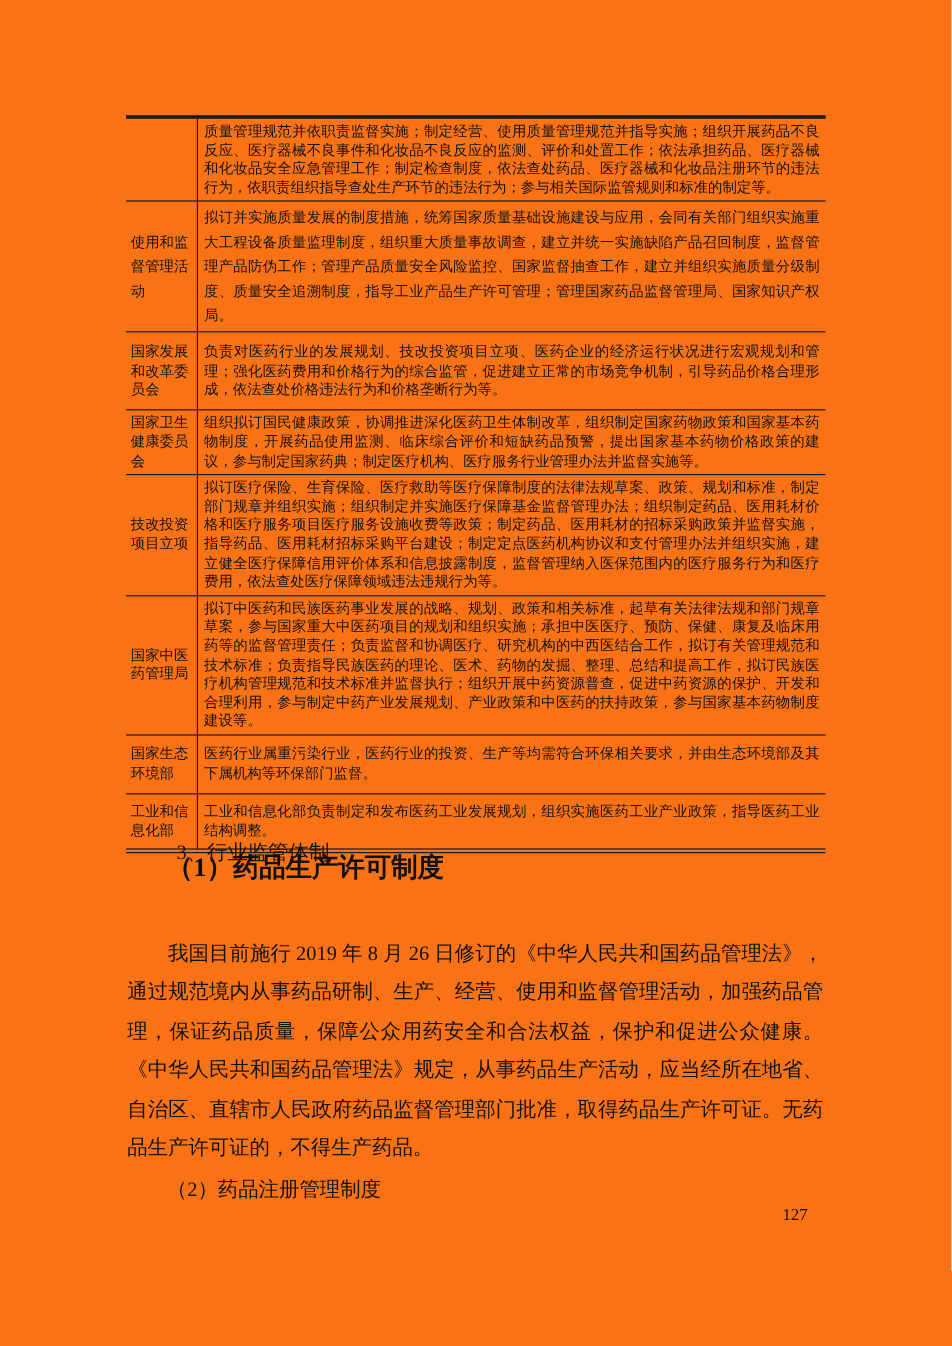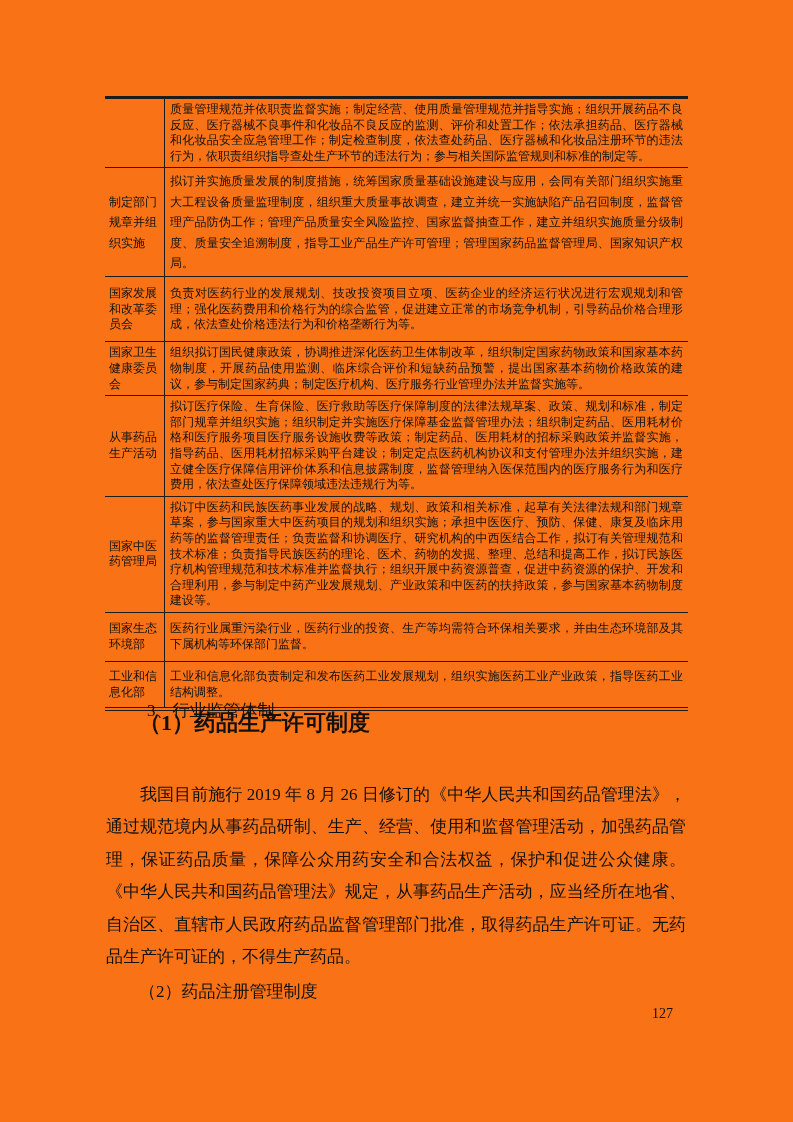--- a/index.html
+++ b/index.html
@@ -107,33 +107,33 @@
 
 <div class="page">
 
   <table class="gov-table">
     <tbody>
       <tr class="r1">
         <td class="agency"></td>
         <td class="desc">质量管理规范并依职责监督实施；制定经营、使用质量管理规范并指导实施；组织开展药品不良反应、医疗器械不良事件和化妆品不良反应的监测、评价和处置工作；依法承担药品、医疗器械和化妆品安全应急管理工作；制定检查制度，依法查处药品、医疗器械和化妆品注册环节的违法行为，依职责组织指导查处生产环节的违法行为；参与相关国际监管规则和标准的制定等。</td>
       </tr>
       <tr class="r2 loose">
-        <td class="agency">制定部门规章并组织实施</td>
+        <td class="agency">使用和监督管理活动</td>
         <td class="desc">拟订并实施质量发展的制度措施，统筹国家质量基础设施建设与应用，会同有关部门组织实施重大工程设备质量监理制度，组织重大质量事故调查，建立并统一实施缺陷产品召回制度，监督管理产品防伪工作；管理产品质量安全风险监控、国家监督抽查工作，建立并组织实施质量分级制度、质量安全追溯制度，指导工业产品生产许可管理；管理国家药品监督管理局、国家知识产权局。</td>
       </tr>
       <tr class="r3">
         <td class="agency">国家发展和改革委员会</td>
         <td class="desc">负责对医药行业的发展规划、技改投资项目立项、医药企业的经济运行状况进行宏观规划和管理；强化医药费用和价格行为的综合监管，促进建立正常的市场竞争机制，引导药品价格合理形成，依法查处价格违法行为和价格垄断行为等。</td>
       </tr>
       <tr class="r4">
         <td class="agency">国家卫生健康委员会</td>
         <td class="desc">组织拟订国民健康政策，协调推进深化医药卫生体制改革，组织制定国家药物政策和国家基本药物制度，开展药品使用监测、临床综合评价和短缺药品预警，提出国家基本药物价格政策的建议，参与制定国家药典；制定医疗机构、医疗服务行业管理办法并监督实施等。</td>
       </tr>
       <tr class="r5">
-        <td class="agency">从事药品生产活动</td>
+        <td class="agency">技改投资项目立项</td>
         <td class="desc">拟订医疗保险、生育保险、医疗救助等医疗保障制度的法律法规草案、政策、规划和标准，制定部门规章并组织实施；组织制定并实施医疗保障基金监督管理办法；组织制定药品、医用耗材价格和医疗服务项目医疗服务设施收费等政策；制定药品、医用耗材的招标采购政策并监督实施，指导药品、医用耗材招标采购平台建设；制定定点医药机构协议和支付管理办法并组织实施，建立健全医疗保障信用评价体系和信息披露制度，监督管理纳入医保范围内的医疗服务行为和医疗费用，依法查处医疗保障领域违法违规行为等。</td>
       </tr>
       <tr class="r6">
         <td class="agency">国家中医药管理局</td>
         <td class="desc">拟订中医药和民族医药事业发展的战略、规划、政策和相关标准，起草有关法律法规和部门规章草案，参与国家重大中医药项目的规划和组织实施；承担中医医疗、预防、保健、康复及临床用药等的监督管理责任；负责监督和协调医疗、研究机构的中西医结合工作，拟订有关管理规范和技术标准；负责指导民族医药的理论、医术、药物的发掘、整理、总结和提高工作，拟订民族医疗机构管理规范和技术标准并监督执行；组织开展中药资源普查，促进中药资源的保护、开发和合理利用，参与制定中药产业发展规划、产业政策和中医药的扶持政策，参与国家基本药物制度建设等。</td>
       </tr>
       <tr class="r7">
         <td class="agency">国家生态环境部</td>
         <td class="desc">医药行业属重污染行业，医药行业的投资、生产等均需符合环保相关要求，并由生态环境部及其下属机构等环保部门监督。</td>
       </tr>

